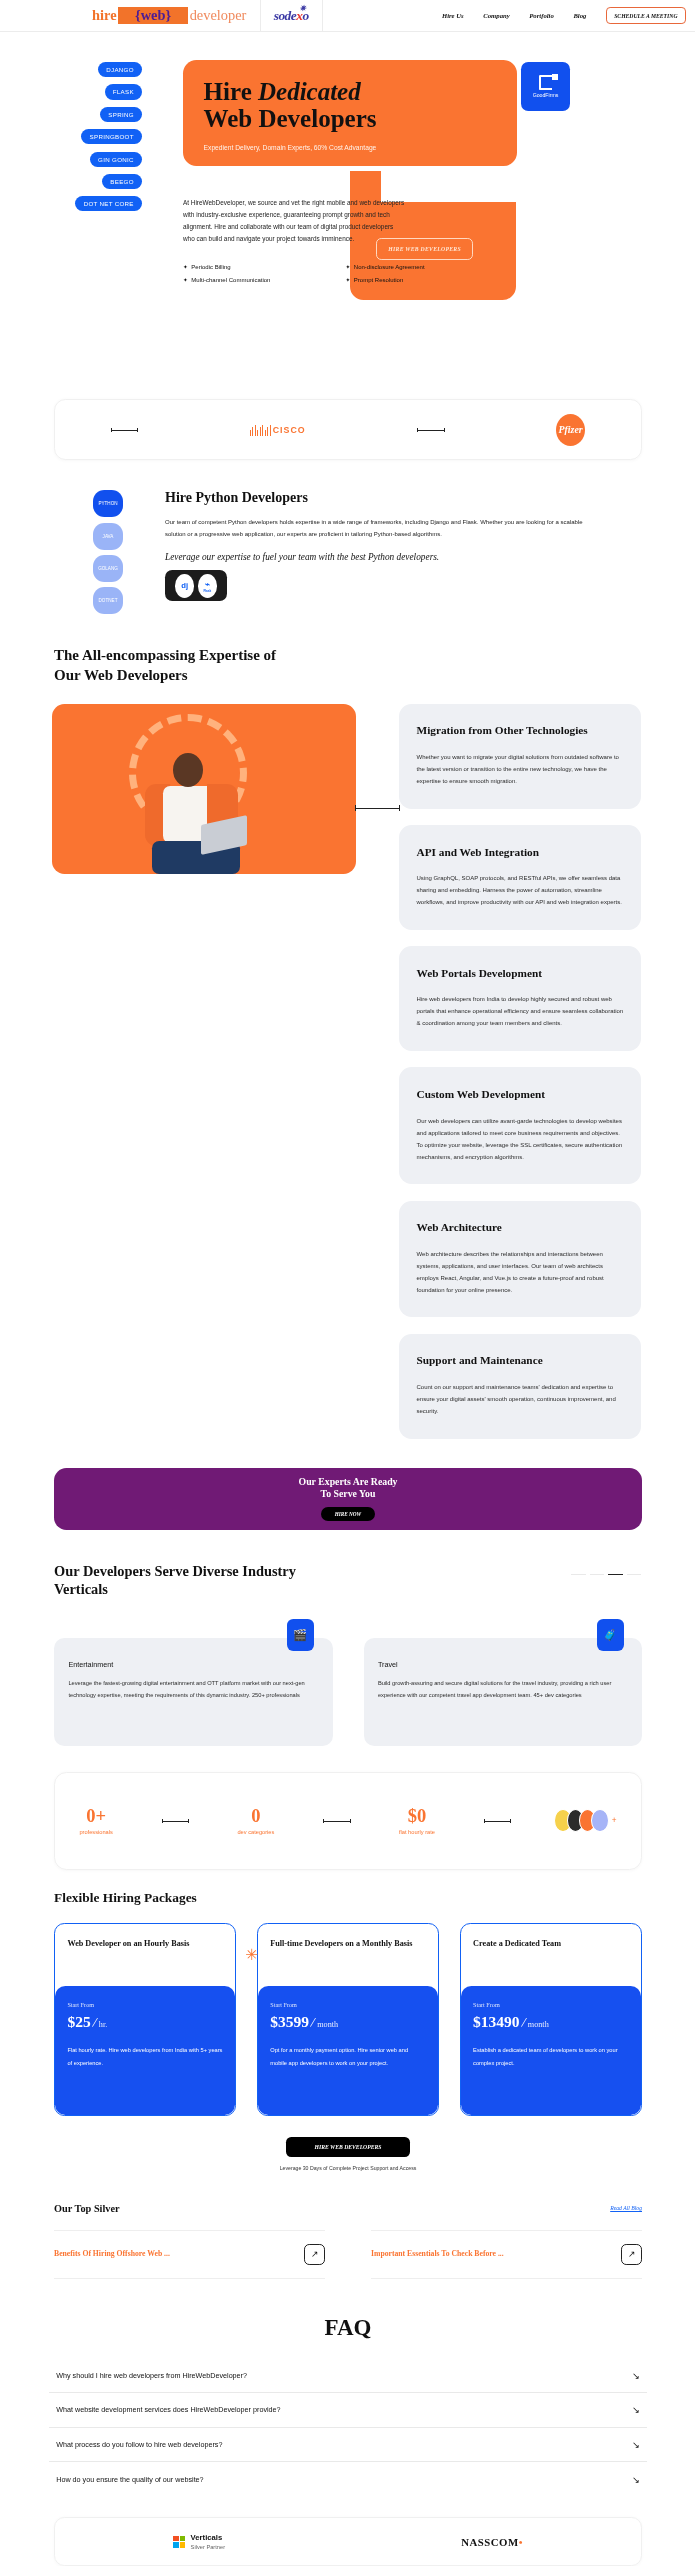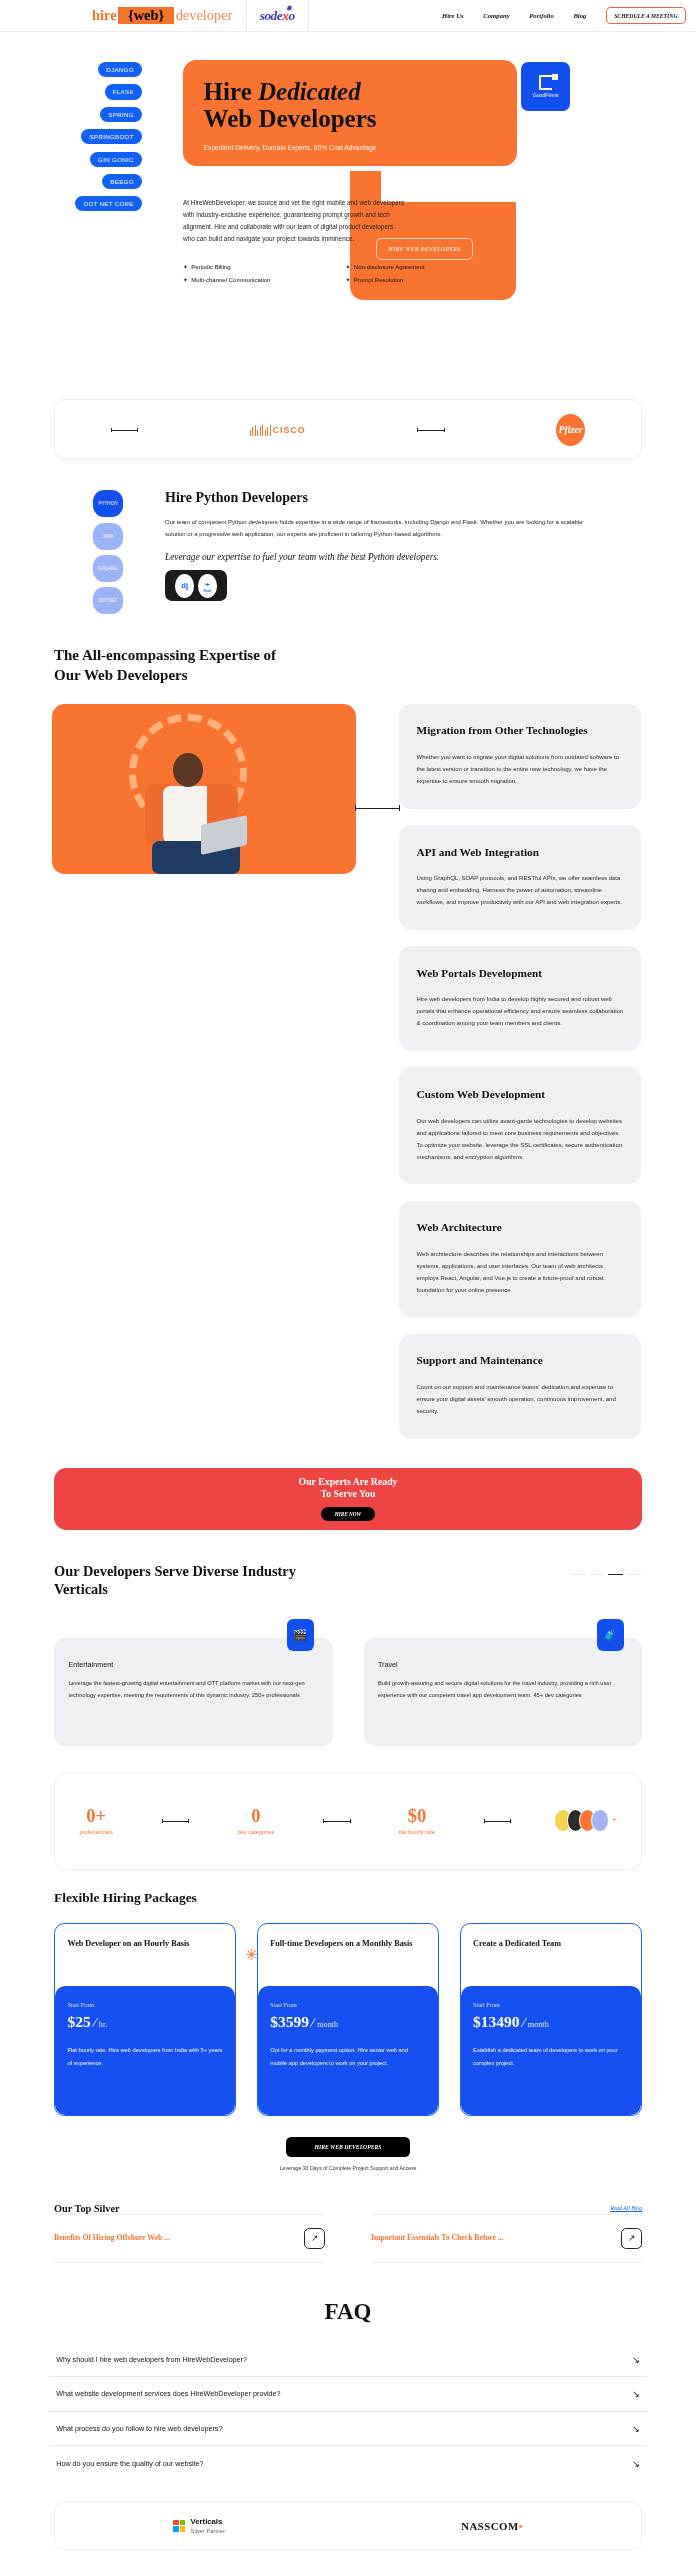--- a/index.html
+++ b/index.html
@@ -1,21 +1,21 @@
 <!DOCTYPE html>
 <html style="font-size:8.2px"><head>
 <meta charset="utf-8">
 <style>
   *{box-sizing:border-box;margin:0;padding:0}
   body{width:696px;background:#fff;font-family:"Liberation Sans",sans-serif;color:#111;overflow-x:hidden}
   
   .header{height:32px;display:flex;align-items:center;border-bottom:0.5px solid #ececec;padding:0 0 0 0}
   .logo{display:flex;align-items:center;font-family:"Liberation Serif",serif;font-weight:bold;font-size:14.4px;margin-left:92px}
   .logo .l1{color:#f2732a}
-  .logo .l2{background:#f2732a;color:#000000;padding:0 10px;margin:0 1.5px}
+  .logo .l2{background:#f2732a;color:#4c1d95;padding:0 17px;margin:0 1.5px}
   .logo .l3{color:#f08a5d;font-weight:normal}
   .hdiv{width:0.5px;height:32px;background:#ececec;margin:0 13.4px}
   .sodexo{font-family:"Liberation Serif",serif;font-style:italic;font-weight:bold;font-size:13.4px;color:#3b39a4;position:relative;letter-spacing:-0.5px}
   .sodexo .x{color:#e8352e}
   .sodexo .star{position:absolute;top:-4.1px;right:3.1px;color:#3b39a4;font-size:8.2px}
   .nav{margin-left:auto;display:flex;align-items:center;gap:19.6px;padding-right:10.3px}
   .nav a{font-family:"Liberation Serif",serif;font-style:italic;font-weight:bold;font-size:6.7px;color:#111;text-decoration:none;white-space:nowrap}
   .schedule{border:0.5px solid #e8673a;border-radius:4.1px;padding:4.6px 7.2px;font-family:"Liberation Serif",serif;font-style:italic;font-weight:bold;font-size:5.7px;white-space:nowrap}
   
   .hero{position:relative;padding:20.6px 0 0 0;min-height:355px}
@@ -71,21 +71,21 @@
   .exp-img .jeans{position:absolute;left:100px;top:137px;width:88px;height:33px;background:#1f3a63;border-radius:7.2px}
   .exp-img .laptop{position:absolute;left:149px;top:116px;width:46px;height:30px;background:#c9cdd4;transform:skewY(-12deg);border-radius:2.1px}
   .exp-cards{margin-left:399px;width:242px;display:flex;flex-direction:column;gap:16.5px}
   .exp-card{background:#eef0f4;border-radius:12.4px;padding:19.6px 17.5px 21.6px 17.5px}
   .exp-card h3{font-family:"Liberation Serif",serif;font-size:11.3px;line-height:1.25;font-weight:bold}
   .exp-card p{margin-top:13.4px;font-size:6px;line-height:2;color:#2b2b2b}
   .connector{position:absolute;left:355px;top:104px;width:44px;height:0.5px;background:#222}
   .connector:before,.connector:after{content:"";position:absolute;top:-2.6px;width:0.5px;height:5.7px;background:#222}
   .connector:before{left:0}.connector:after{right:0}
   
-  .cta{margin:29px 54px 0 54px;background:#ef4444;border-radius:12.4px;height:62px;display:flex;flex-direction:column;align-items:center;justify-content:center;gap:7.2px}
+  .cta{margin:29px 54px 0 54px;background:#701a75;border-radius:12.4px;height:62px;display:flex;flex-direction:column;align-items:center;justify-content:center;gap:7.2px}
   .cta h3{color:#fff;font-family:"Liberation Serif",serif;font-size:9.8px;text-align:center;line-height:1.25;font-weight:bold}
   .cta .btn{background:#000;color:#fff;border-radius:10.3px;padding:4.1px 13.4px;font-family:"Liberation Serif",serif;font-style:italic;font-weight:bold;font-size:5.2px}
   
   .vh{margin:32px 0 0 54px;font-family:"Liberation Serif",serif;font-size:14.4px;font-weight:bold;line-height:1.3;width:289px}
   .vdots{position:absolute;right:54px;margin-top:-25px;display:flex;gap:4.1px;align-items:center}
   .vdots i{width:14.4px;height:1px;background:#e9e9e9;display:block}
   .vdots i.on{background:#222}
   .vcards{margin:39px 54px 0 54px;display:flex;gap:31px}
   .vcard{flex:1;background:#eef0f4;border-radius:10.3px;padding:21.6px 14.4px 17.5px 14.4px;position:relative;min-height:108px}
   .vcard .ico{position:absolute;right:18.5px;top:-18.5px;width:27px;height:32px;background:#1150ee;border-radius:6.2px;display:flex;align-items:center;justify-content:center;color:#fff;font-size:11.3px}
@@ -111,21 +111,21 @@
   .pcard .bot .price i{font-style:normal;font-weight:normal;font-size:8.2px;opacity:.9}
   .pcard .bot .price .sl{font-weight:normal;font-size:14.4px;transform:rotate(12deg);display:inline-block}
   .pcard .bot p{margin-top:13.4px;font-size:5.7px;line-height:2.2}
   .star-burst{position:absolute;margin-left:-25px;margin-top:-3.1px;color:#fa7431;font-size:15.5px}
   .pbtn{margin:20.6px auto 0 auto;width:124px;background:#000;color:#fff;border-radius:5.2px;text-align:center;padding:7.2px 0;font-family:"Liberation Serif",serif;font-style:italic;font-weight:bold;font-size:5.7px}
   .pnote{text-align:center;font-size:5.2px;margin-top:7.2px;color:#333}
   
   .bh{margin:32px 54px 0 54px;display:flex;justify-content:space-between;align-items:center}
   .bh h3{font-family:"Liberation Serif",serif;font-size:10.3px;font-weight:bold}
   .bh a{font-family:"Liberation Serif",serif;font-style:italic;font-size:5.7px;color:#1161f5;text-decoration:underline}
-  .blogs{margin:0 54px 0 54px;display:flex;gap:46px}
+  .blogs{margin:16px 54px 0 54px;display:flex;gap:46px}
   .blog{flex:1;border-top:0.5px solid #eee;border-bottom:0.5px solid #eee;padding:13.4px 0;display:flex;align-items:center;justify-content:space-between}
   .blog h5{font-family:"Liberation Serif",serif;font-size:7.7px;color:#fa7431;line-height:1.35;font-weight:bold;max-width:155px}
   .blog .arr{width:20.6px;height:20.6px;border:0.5px solid #222;border-radius:5.2px;display:flex;align-items:center;justify-content:center;font-size:8.8px}
   
   .faqh{text-align:center;font-family:"Liberation Serif",serif;font-size:23px;font-weight:bold;margin-top:36px}
   .faqs{margin:17.5px 49px 0 49px}
   .faq{border-bottom:0.5px solid #e9e9e9;padding:11.3px 7.2px;display:flex;justify-content:space-between;align-items:center}
   .faq span{font-size:7.2px}
   .faq .ar{font-size:9.3px}
   

